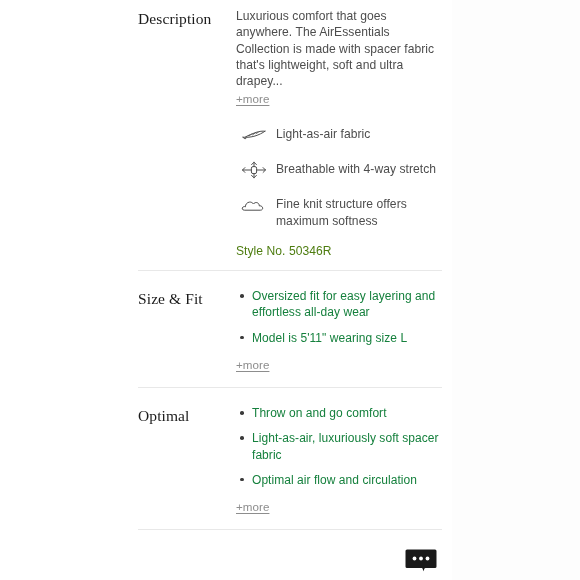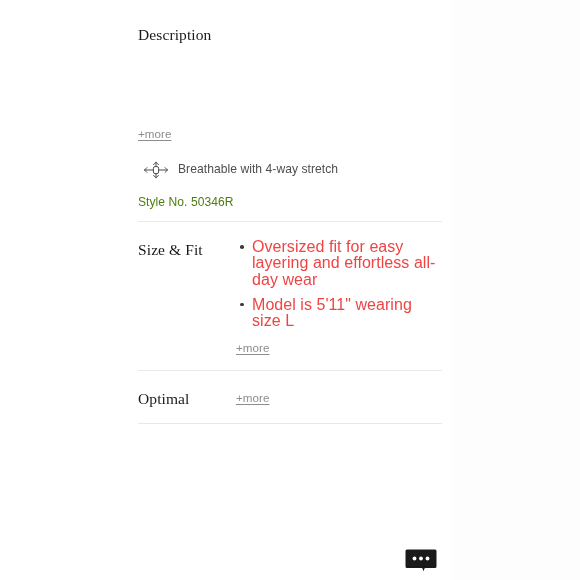--- a/index.html
+++ b/index.html
@@ -126,23 +126,23 @@
 
   
   ul.bullets {
     margin: 0;
     padding: 0;
     list-style: none;
   }
   ul.bullets li {
     position: relative;
     padding-left: 16px;
-    font-size: 16px;
+    font-size: 12px;
     line-height: 16.3px;
-    color: #ef4444;
+    color: #15803d;
     margin-bottom: 9px;
     letter-spacing: 0.05px;
   }
   ul.bullets li::before {
     content: "";
     position: absolute;
     left: 4px;
     top: 6px;
     width: 3.6px;
     height: 3.6px;
@@ -173,45 +173,68 @@
 </style>
 </head>
 <body>
 
 <div id="page">
 
   <div id="panel-bg"></div>
 
   <div id="content">
 
-    <div class="section" style="padding-top:24px; padding-bottom:12px;flex-direction:column;">
+    <div class="section" style="padding-top:8px; padding-bottom:12px;">
       <div class="sec-title">Description</div>
       <div class="sec-body">
 
+        <p class="desc-para">Luxurious comfort that goes anywhere. The AirEssentials Collection is made with spacer fabric that's lightweight, soft and ultra drapey...</p>
 
         <span class="more-link">+more</span>
 
         <div class="feature-list">
 
+          <div class="feature">
+            <span class="feature-icon">
+              <svg width="26" height="14" viewBox="0 0 26 14">
+                <path d="M2 9.2 C6 9.6 10 9.2 14 8 C18 6.8 21.5 5 24 3.2" fill="none" stroke="#4d4d4d" stroke-width="1" stroke-linecap="round"></path>
+                <path d="M4.5 8.9 C7.5 7.4 11 5.6 15 4.4 C18.5 3.3 21.5 2.9 24 3.2" fill="none" stroke="#4d4d4d" stroke-width="1" stroke-linecap="round"></path>
+                <path d="M8 7.9 L10.5 6.3 M11.5 6.9 L14 5.2 M15 5.6 L17.5 4.1" fill="none" stroke="#4d4d4d" stroke-width="0.8" stroke-linecap="round"></path>
+                <path d="M2 9.2 C2.6 10.4 3.6 10.9 4.8 10.6" fill="none" stroke="#4d4d4d" stroke-width="1" stroke-linecap="round"></path>
+              </svg>
+            </span>
+            <span class="feature-text">Light-as-air fabric</span>
+          </div>
 
           <div class="feature">
             <span class="feature-icon">
               <svg width="26" height="20" viewBox="0 0 26 20">
                 <path d="M13 2.2 L13 17.8" fill="none" stroke="#4d4d4d" stroke-width="1" stroke-linecap="round"></path>
                 <path d="M10.6 4.6 L13 2.2 L15.4 4.6" fill="none" stroke="#4d4d4d" stroke-width="1" stroke-linecap="round" stroke-linejoin="round"></path>
                 <path d="M10.6 15.4 L13 17.8 L15.4 15.4" fill="none" stroke="#4d4d4d" stroke-width="1" stroke-linecap="round" stroke-linejoin="round"></path>
                 <path d="M1.5 10 L24.5 10" fill="none" stroke="#4d4d4d" stroke-width="1" stroke-linecap="round"></path>
                 <path d="M3.9 7.6 L1.5 10 L3.9 12.4" fill="none" stroke="#4d4d4d" stroke-width="1" stroke-linecap="round" stroke-linejoin="round"></path>
                 <path d="M22.1 7.6 L24.5 10 L22.1 12.4" fill="none" stroke="#4d4d4d" stroke-width="1" stroke-linecap="round" stroke-linejoin="round"></path>
                 <rect x="10.4" y="6.6" width="5.2" height="7" rx="1.6" fill="#ffffff" stroke="#4d4d4d" stroke-width="1"></rect>
               </svg>
             </span>
             <span class="feature-text">Breathable with 4-way stretch</span>
           </div>
 
+          <div class="feature">
+            <span class="feature-icon">
+              <svg width="26" height="16" viewBox="0 0 26 16">
+                <path d="M3 13.2 C1.2 13.2 0.6 11.2 1.9 10.1 C2.6 9.5 3.6 9.4 4.4 9.8
+                         C4.3 7.4 6.1 5.3 8.5 5.1 C10.1 4.9 11.6 5.7 12.5 7
+                         C13.2 5.9 14.5 5.3 15.8 5.6 C17.3 5.9 18.4 7.3 18.3 8.9
+                         C19.5 8.6 20.8 9.1 21.4 10.2 C22.2 11.6 21.3 13.2 19.7 13.2 Z" fill="none" stroke="#4d4d4d" stroke-width="1" stroke-linecap="round" stroke-linejoin="round"></path>
+              </svg>
+            </span>
+            <span class="feature-text">Fine knit structure offers maximum softness</span>
+          </div>
 
         </div>
 
         <div class="style-no">Style No. 50346R</div>
       </div>
     </div>
 
     <div class="divider"></div>
 
     <div class="section" style="padding-top:17px; padding-bottom:14px;">
@@ -223,20 +246,25 @@
         </ul>
         <span class="more-link">+more</span>
       </div>
     </div>
 
     <div class="divider"></div>
 
     <div class="section" style="padding-top:17px; padding-bottom:14px;">
       <div class="sec-title">Optimal</div>
       <div class="sec-body">
+        <ul class="bullets">
+          <li>Throw on and go comfort</li>
+          <li>Light-as-air, luxuriously soft spacer fabric</li>
+          <li>Optimal air flow and circulation</li>
+        </ul>
         <span class="more-link">+more</span>
       </div>
     </div>
 
     <div class="divider"></div>
 
     <div class="section" style="padding-top:17px; padding-bottom:14px;">
       
       
     </div>

